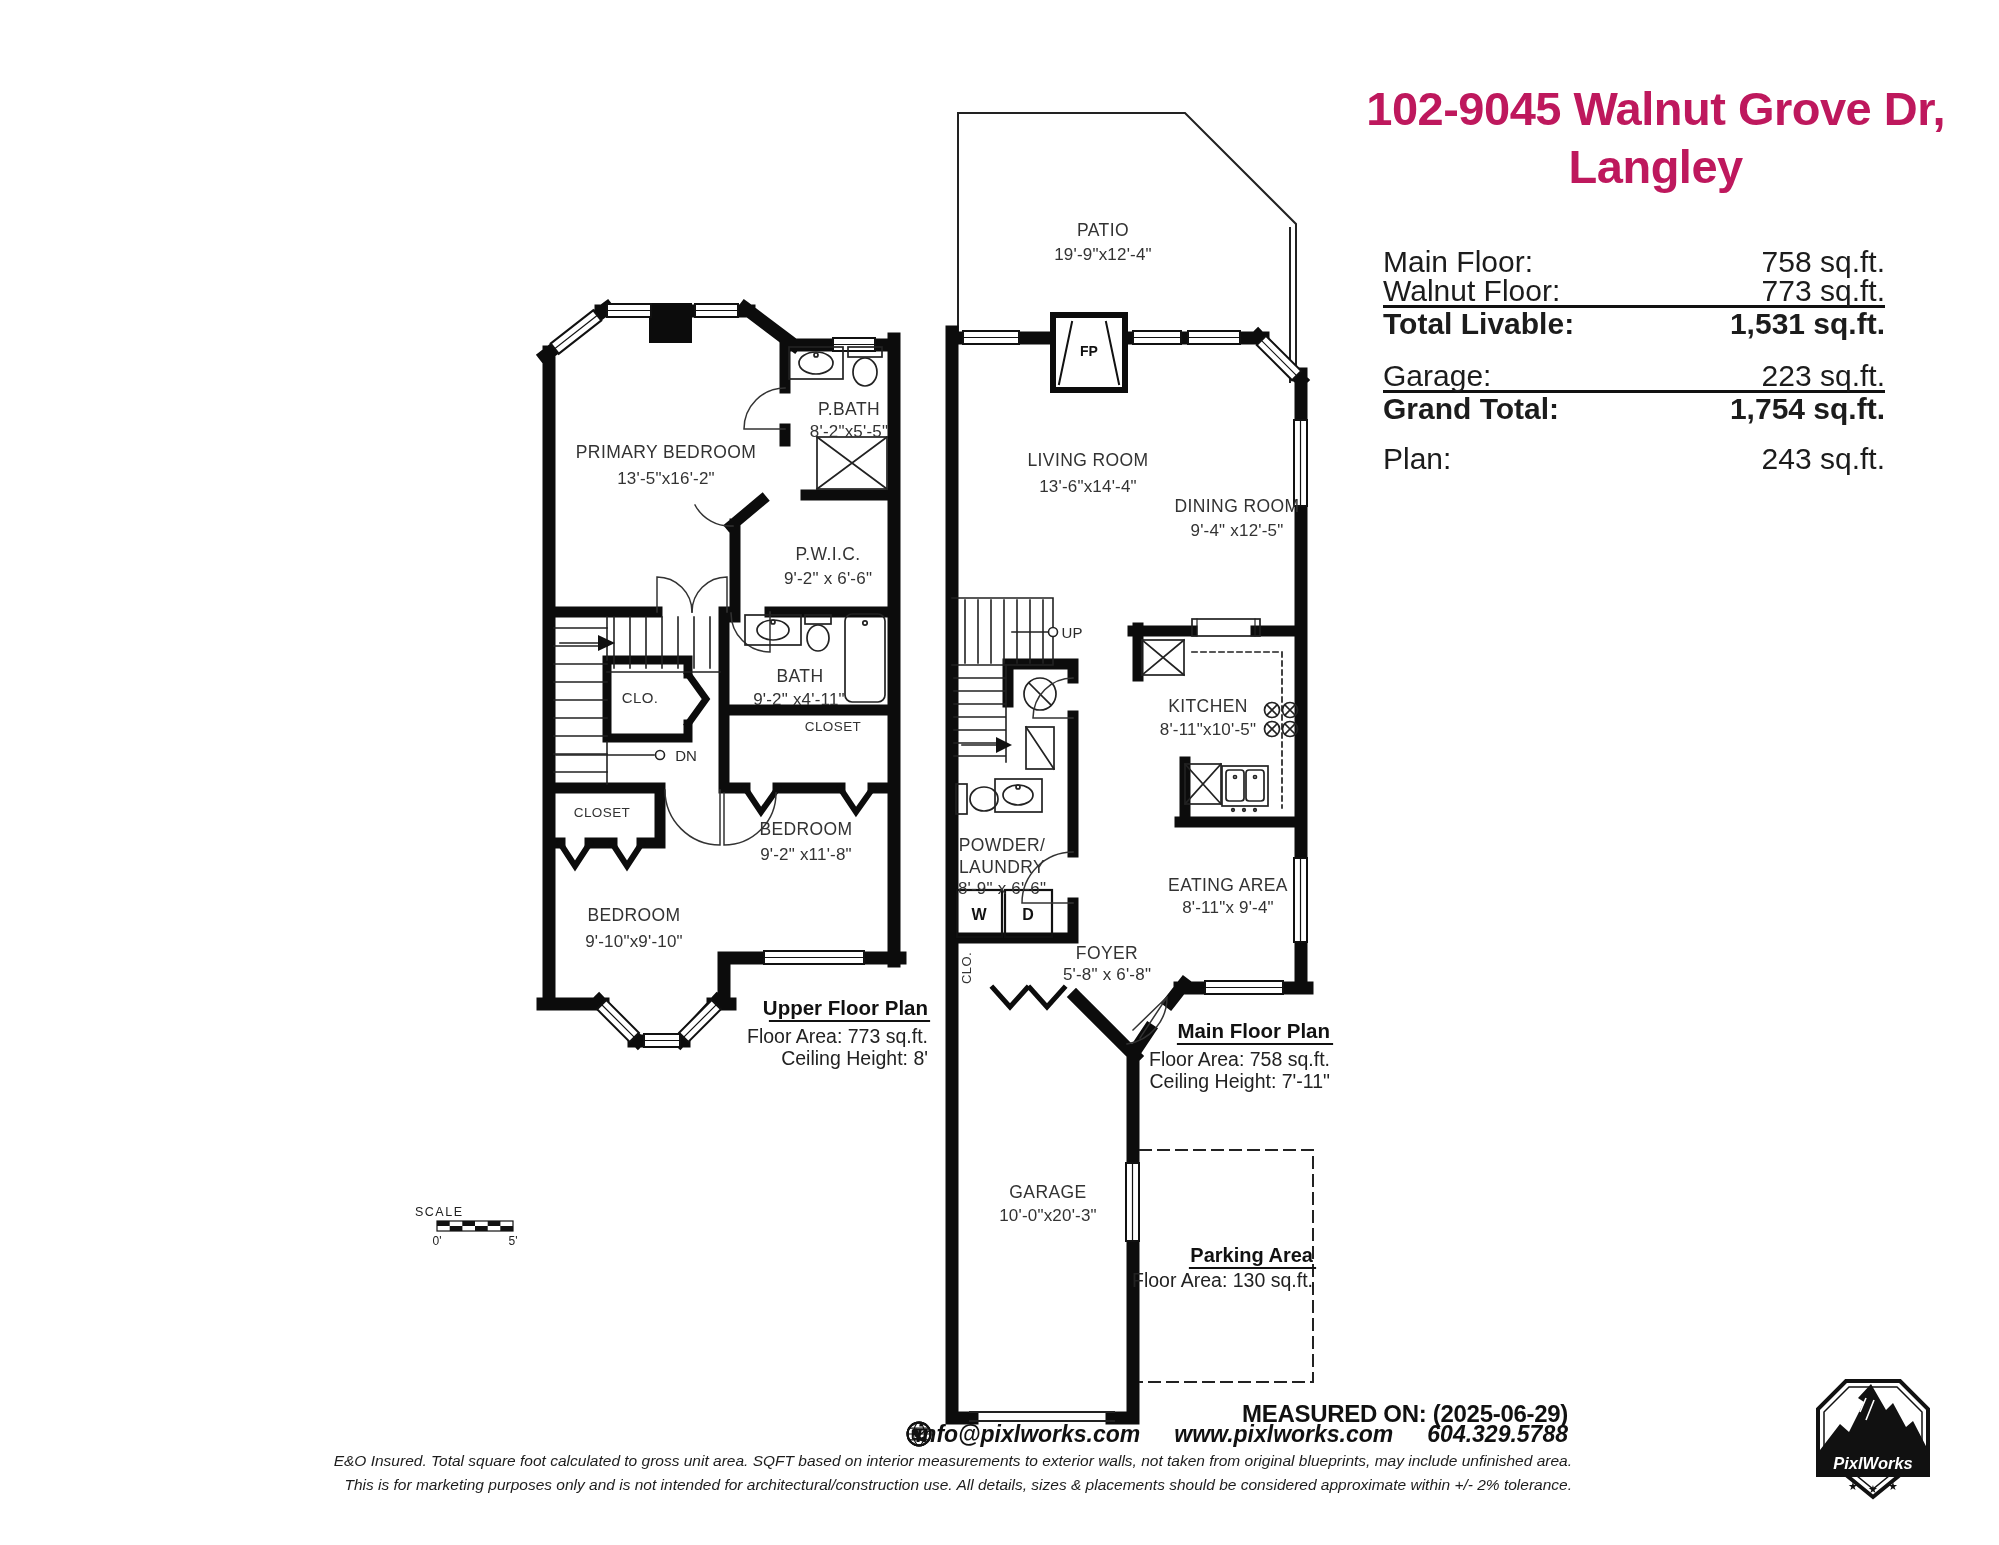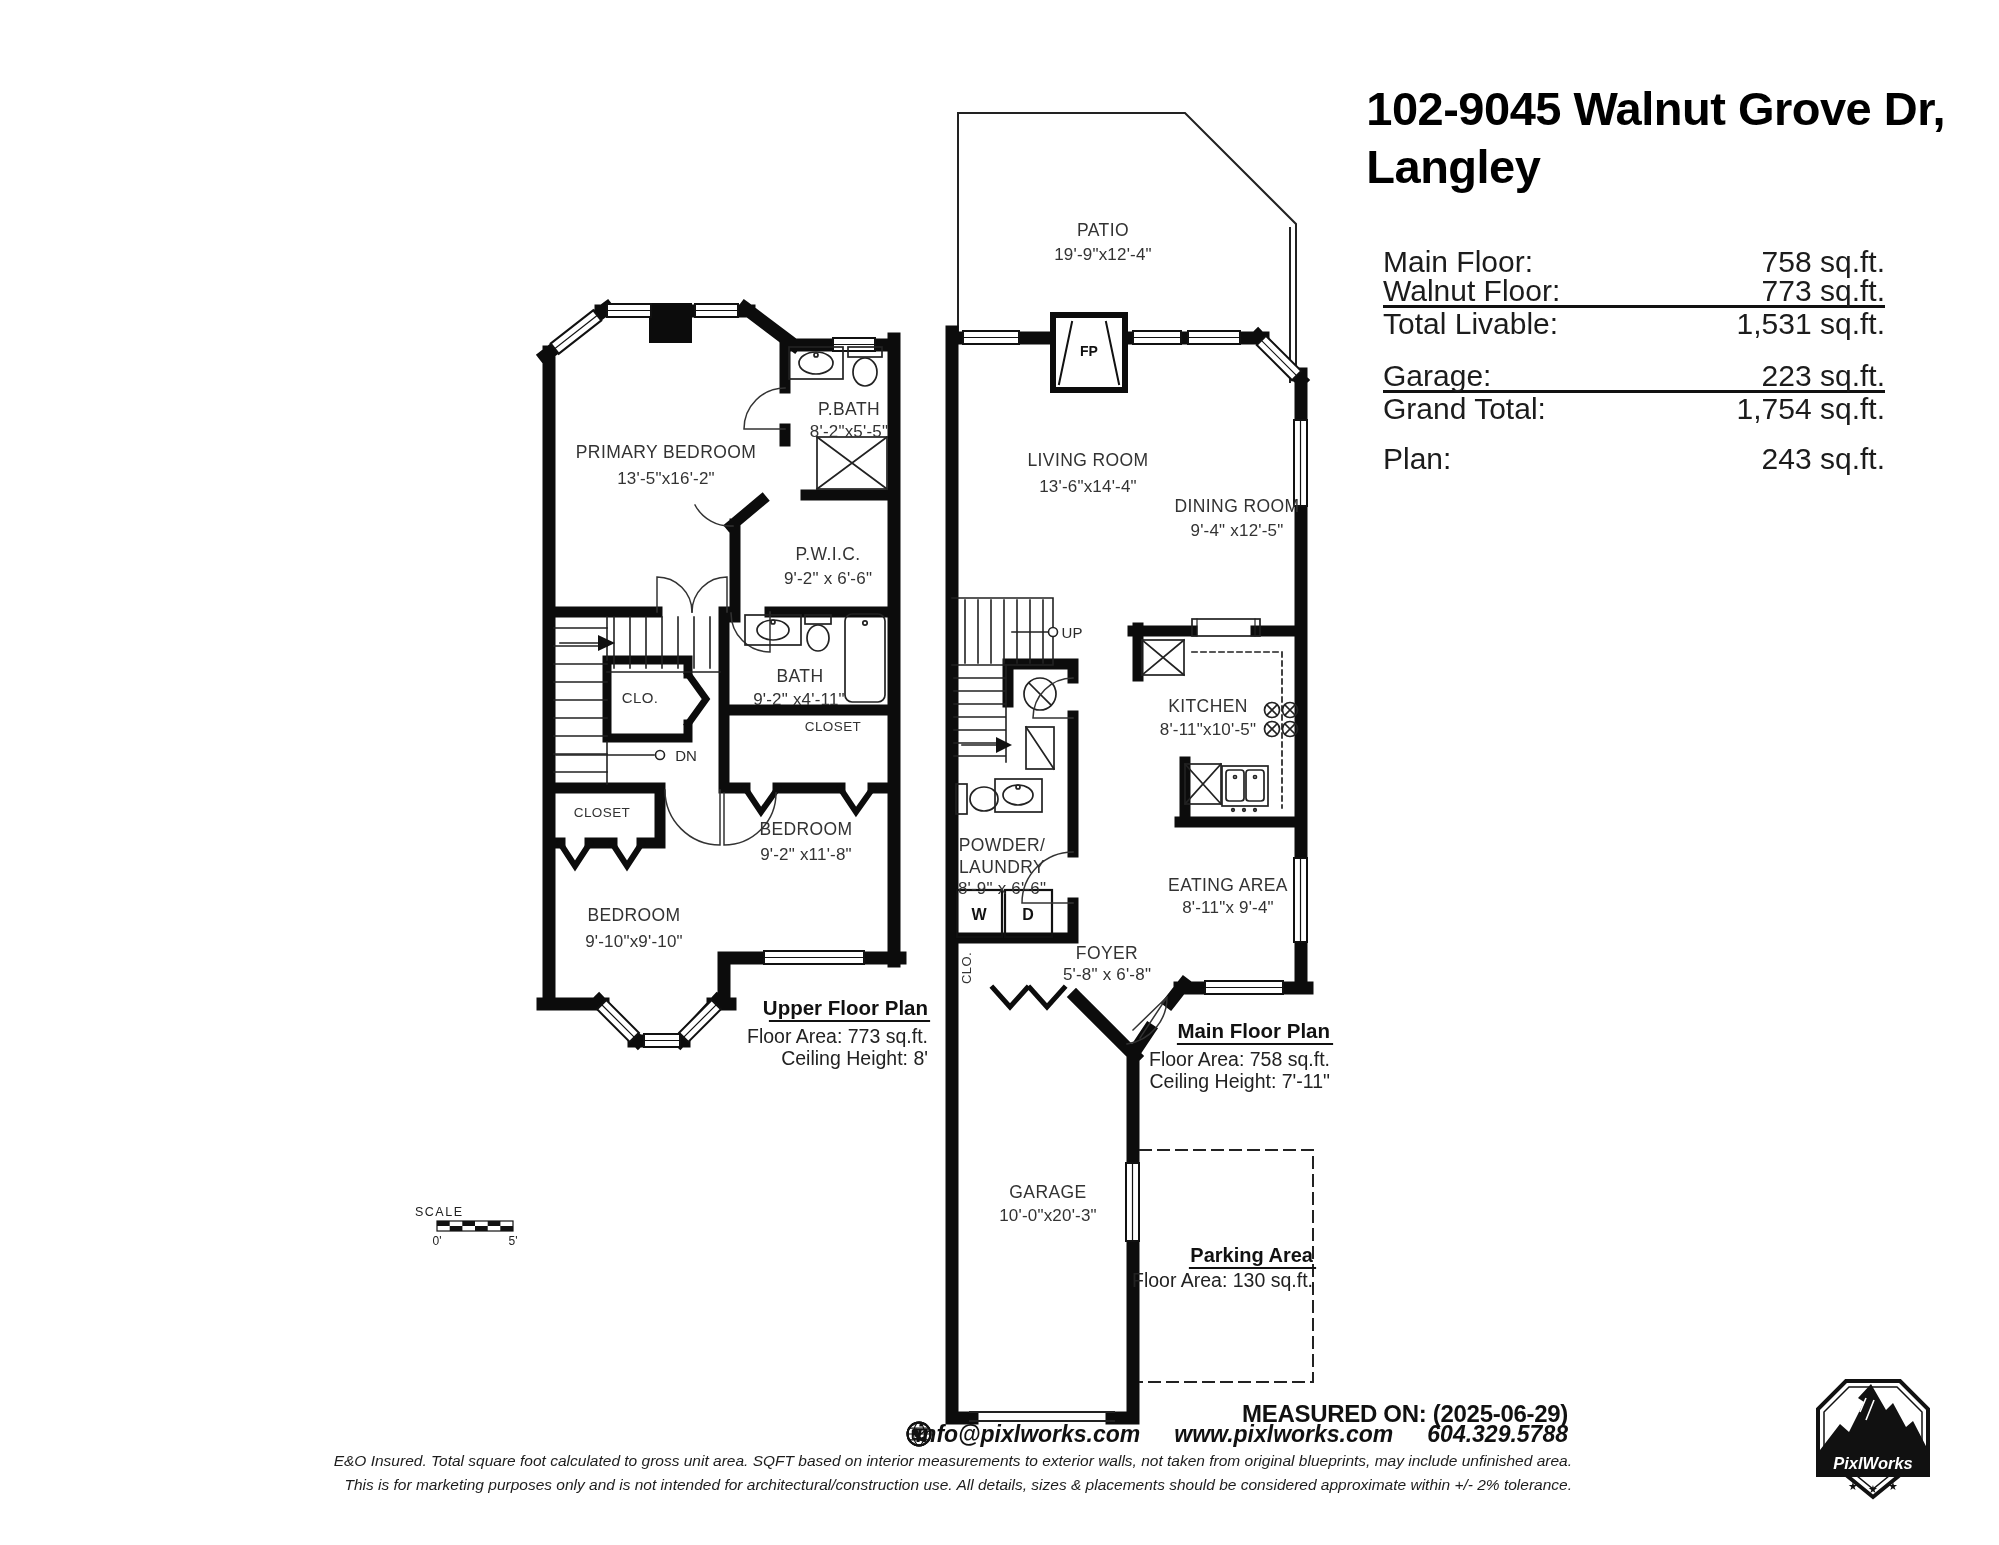--- a/index.html
+++ b/index.html
@@ -2,27 +2,27 @@
 <html><head>
 <meta charset="utf-8">
 <style>
   html,body{margin:0;padding:0;background:#888;}
   .page{position:relative;width:1999px;height:1545px;background:#ffffff;overflow:hidden;
         font-family:"Liberation Sans",sans-serif;color:#111;}
   svg{position:absolute;left:0;top:0;}
   svg text{font-family:"Liberation Sans",sans-serif;}
 
   
-  .title{position:absolute;top:80px;right:54px;text-align:left;font-size:47px;font-weight:700;
-         line-height:58px;color:#000000;letter-spacing:-0.5px;}
+  .title{position:absolute;top:80px;right:54px;text-align:center;font-size:47px;font-weight:700;
+         line-height:58px;color:#be185d;letter-spacing:-0.5px;}
 
   
   .summary{position:absolute;left:1383px;top:247px;width:502px;font-size:30px;color:#1c1c1c;text-align:right;}
   .sumrow{display:flex;justify-content:space-between;height:29px;line-height:29px;}
-  .sumrow.bold{font-weight:400;height:31px;line-height:31px;}
+  .sumrow.bold{font-weight:700;height:31px;line-height:31px;}
   .sumrow.uline{border-bottom:3px solid #111;}
   .gap22{height:22px;}
   .gap20{height:20px;}
 
   
   .measured{position:absolute;right:431px;top:1400px;font-size:24px;font-weight:700;letter-spacing:-0.3px;}
   .contact{position:absolute;right:431px;top:1421px;font-size:23px;font-weight:700;font-style:italic;
            display:flex;align-items:center;gap:10px;white-space:nowrap;}
   .contact .ic{display:inline-flex;margin-left:14px;}
   .contact .ic:first-child{margin-left:0;}

